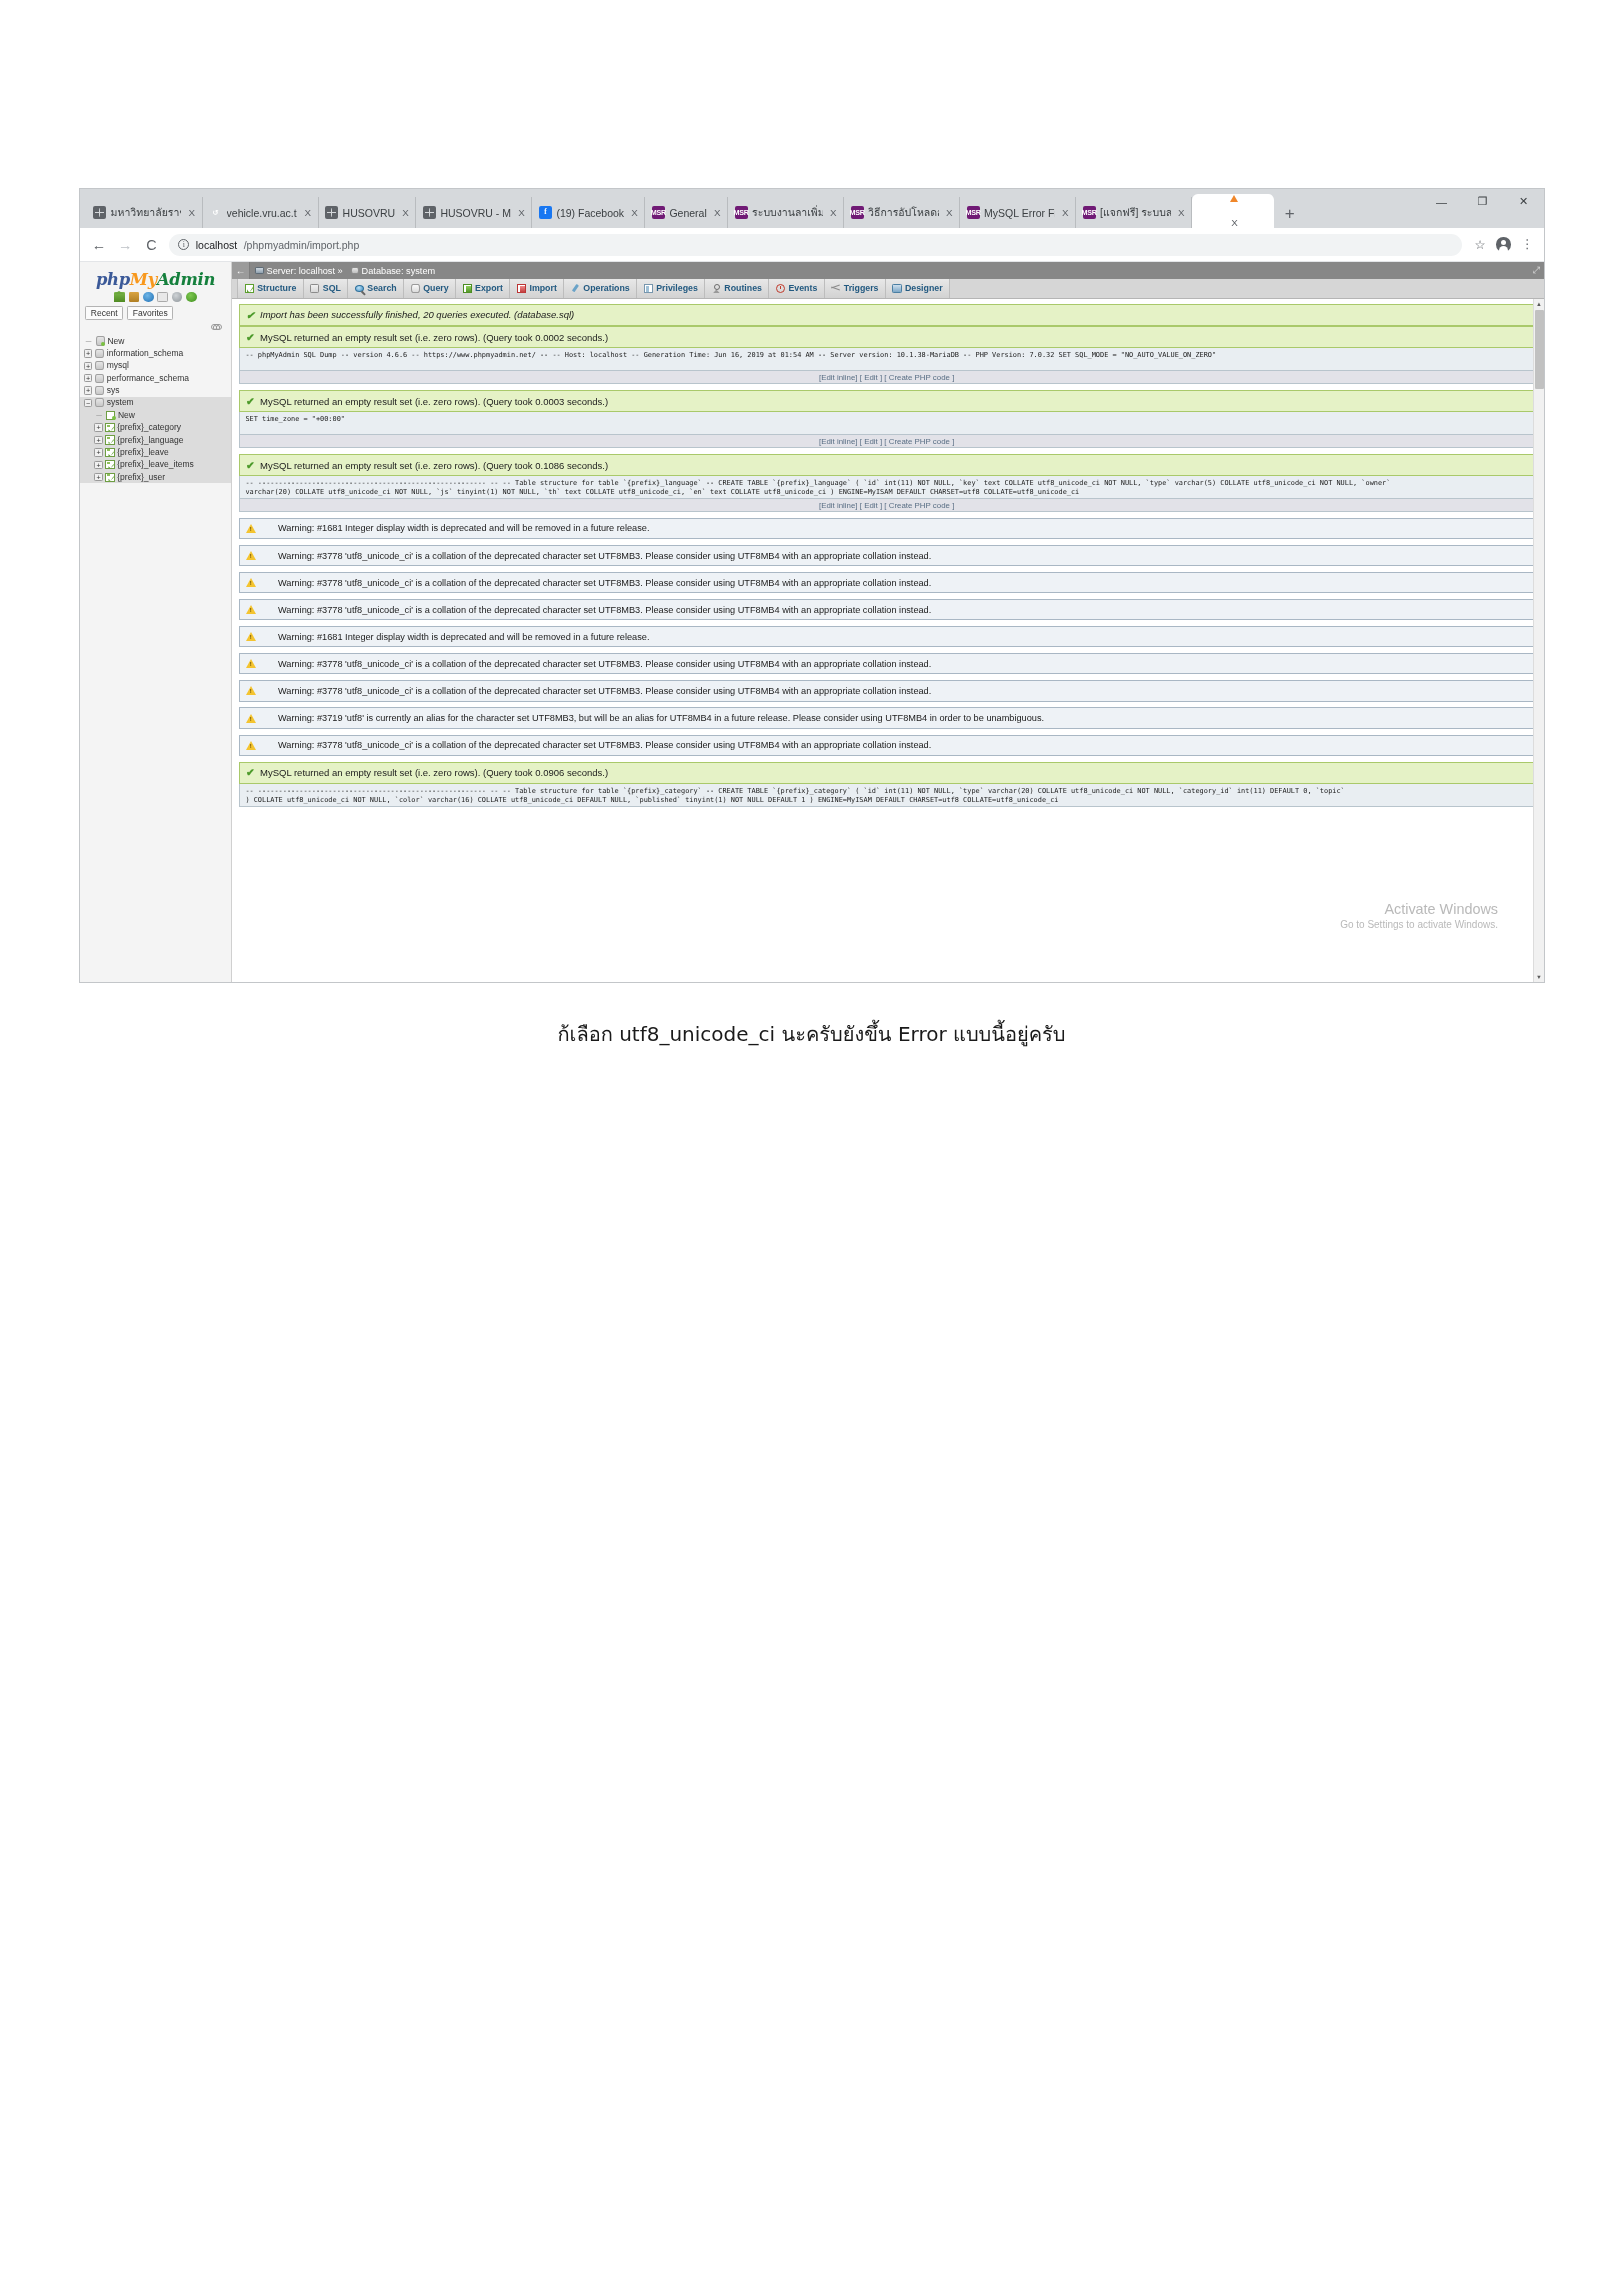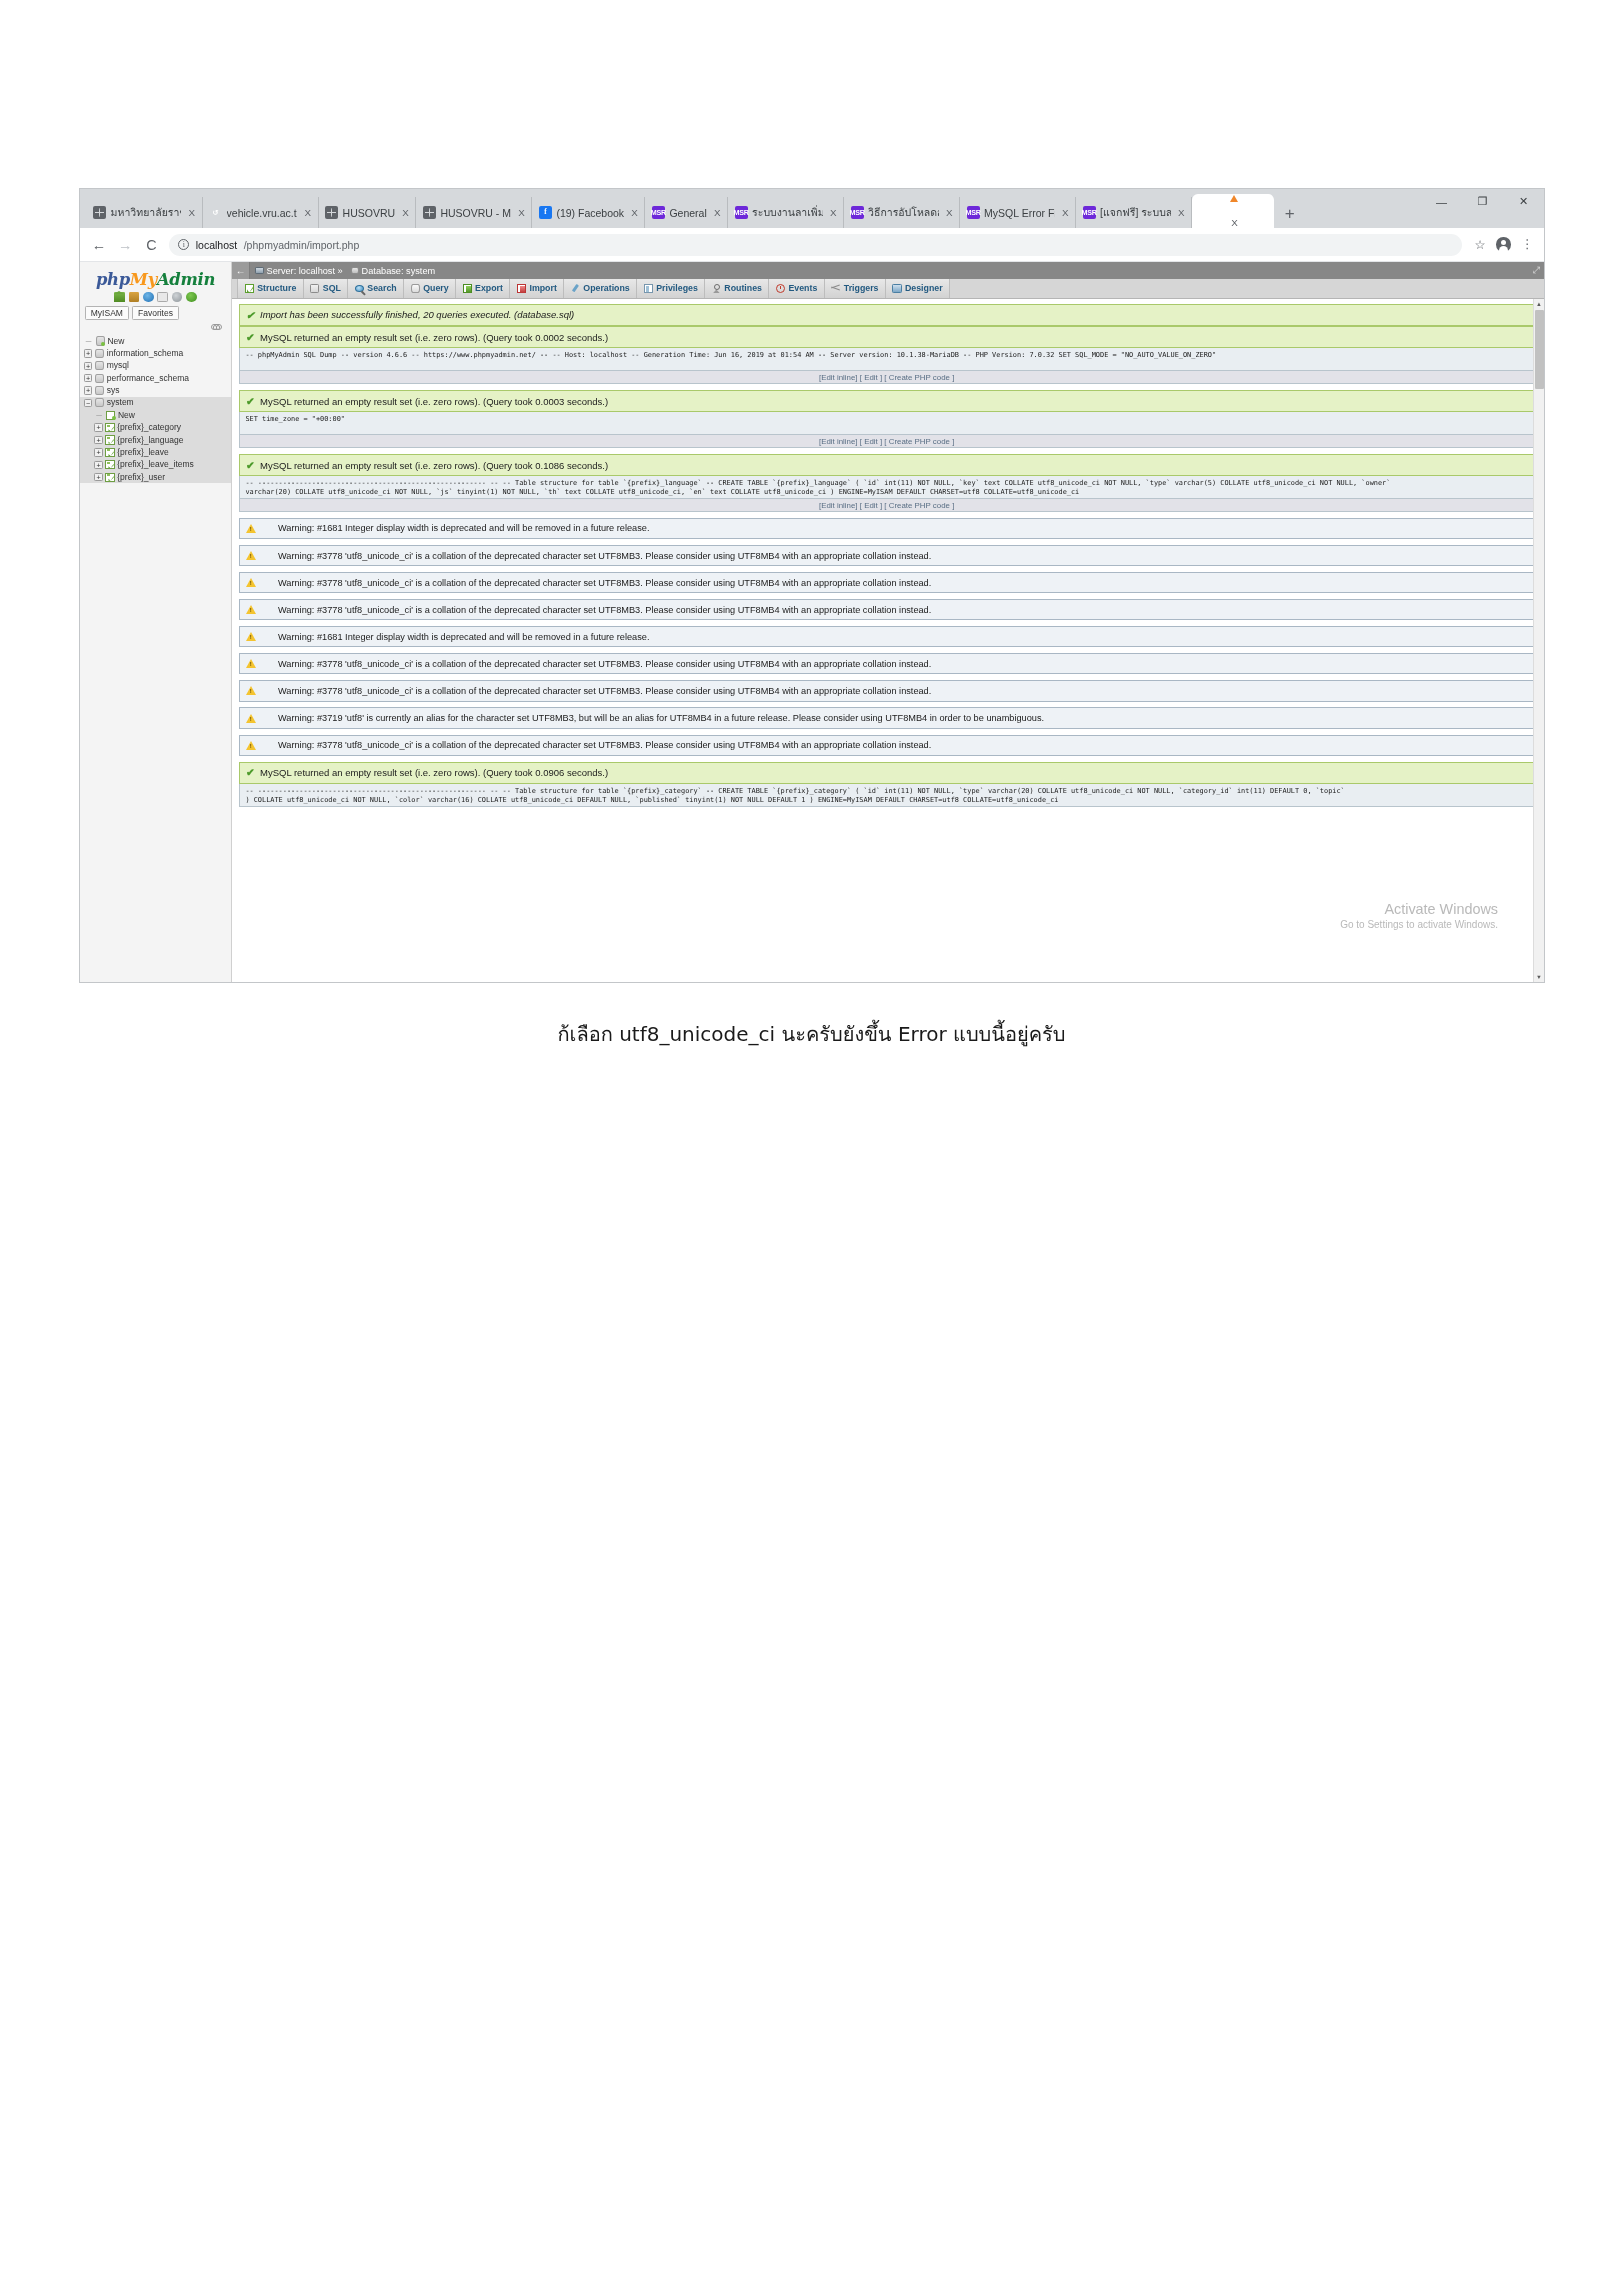--- a/index.html
+++ b/index.html
@@ -65,21 +65,21 @@
     width: 9.2px; height: 1.3px; background: #d6d9dc;
   }
   .fav-globe::after {
     content: ""; position: absolute; left: 5.9px; top: 2px;
     width: 1.3px; height: 9.2px; background: #d6d9dc;
     border-radius: 50%;
     box-shadow: 0 0 0 2px transparent;
   }
   .fav-spin { background: transparent; color:#8a8d91; font-size:11px; }
   .fav-fb { background: #1877f2; font-family: "Liberation Serif", serif; font-size:9.8px; }
-  .fav-yellow { background: #6d28d9; color: #7a5c00; font-size: 5.2px; font-weight:bold; letter-spacing:-0.3px;}
+  .fav-yellow { background: #701a75; color: #7a5c00; font-size: 5.2px; font-weight:bold; letter-spacing:-0.3px;}
   .fav-pma {
     background: transparent; color: #e07b26; font-size: 5.2px; font-weight: bold;
     position: relative;
   }
   .fav-pma::before{
     content:""; position:absolute; top:0.7px; left:2px;
     border-left: 4.6px solid transparent; border-right: 4.6px solid transparent;
     border-bottom: 7.2px solid #f0872a;
   }
   .tab-title {
@@ -488,21 +488,21 @@
       <div class="pma-logo"><span class="php">php</span><span class="my">My</span><span class="admin">Admin</span></div>
       <div class="pma-icons">
         <span class="pi pi-home"></span>
         <span class="pi pi-exit"></span>
         <span class="pi pi-help"></span>
         <span class="pi pi-doc"></span>
         <span class="pi pi-gear"></span>
         <span class="pi pi-refresh"></span>
       </div>
       <div class="pma-recent-row">
-        <span class="pma-chip">MyISAM</span>
+        <span class="pma-chip">Recent</span>
         <span class="pma-chip">Favorites</span>
       </div>
       <div class="pma-filter-row">
         <span class="pma-filter-icon"></span>
       </div>
 
       <div class="pma-tree">
         <div class="tree-row">
           <span class="tree-indent-guide">─</span>
           <span class="ti ti-db-new"></span>

